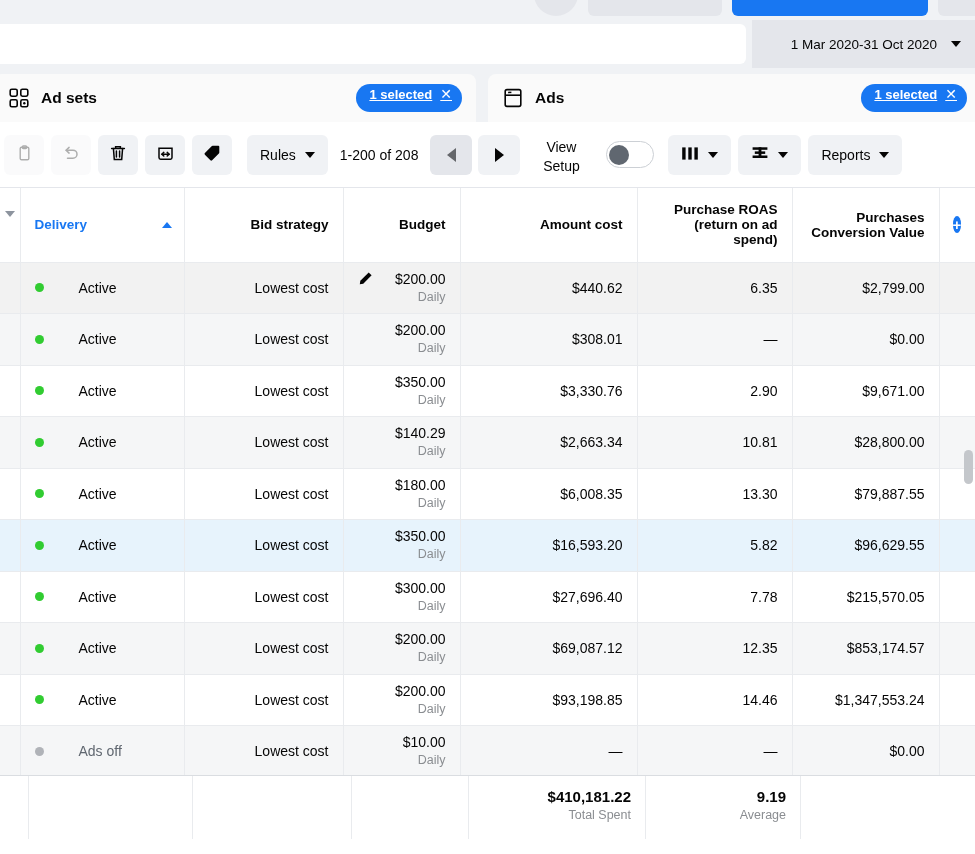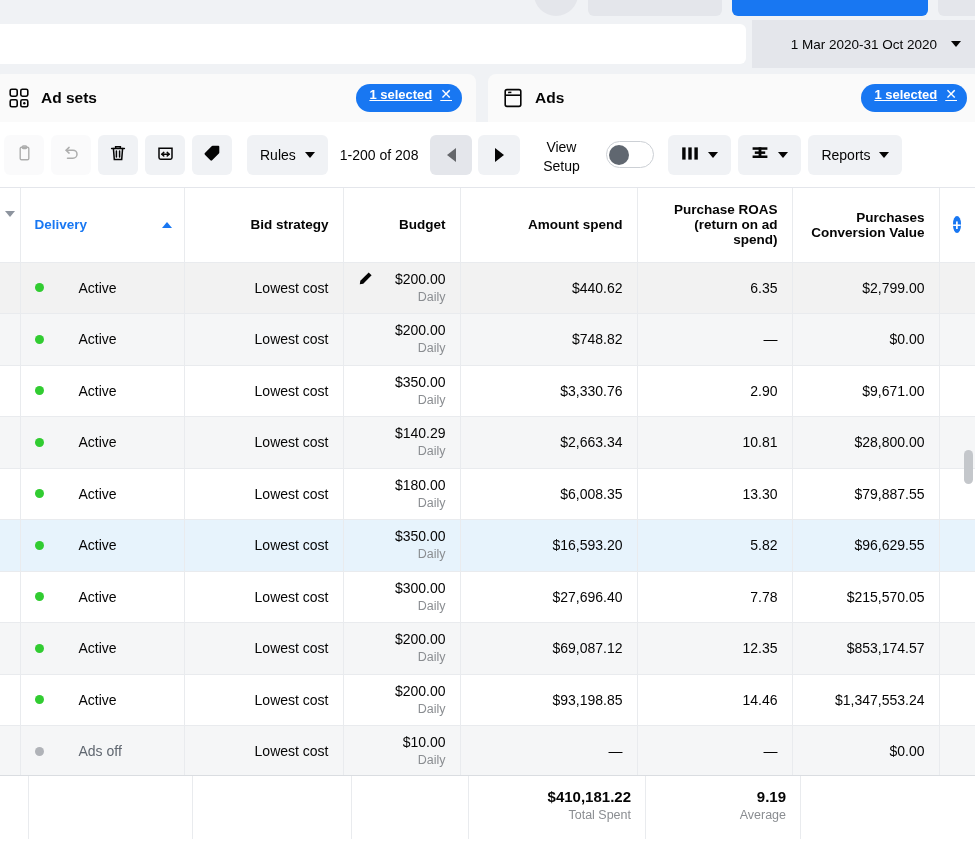--- a/index.html
+++ b/index.html
@@ -349,21 +349,21 @@
         <tr>
           <th style="padding:0 4px;">
             <span class="col-hidden-caret"></span>
           </th>
           <th class="th-delivery">
             <span>Delivery</span>
             <span class="sort-arrow"></span>
           </th>
           <th class="th-right">Bid strategy</th>
           <th class="th-right">Budget</th>
-          <th class="th-right">Amount spend</th>
+          <th class="th-right">Amount cost</th>
           <th class="th-right">Purchase ROAS (return on ad spend)</th>
           <th class="th-right">Purchases Conversion Value</th>
           <th style="padding:0 4px;">
             <span class="plus-circle">+</span>
           </th>
         </tr>
       </thead>
       <tbody id="tbody">
           <tr class="r-hover">
             <td style="padding:0 4px;"></td>
@@ -389,21 +389,21 @@
             <td>
               <span class="delivery-cell">
                 <span class="dot active"></span>
                 <span class="delivery-label">Active</span>
               </span>
             </td>
             <td class="num">Lowest cost</td>
             <td>
               <span class="budget-cell" style="display:block;position:relative;"><span>$200.00</span><div class="budget-sub">Daily</div></span>
             </td>
-            <td class="num">$748.82</td>
+            <td class="num">$308.01</td>
             <td class="num">—</td>
             <td class="num">$0.00</td>
             <td style="padding:0 4px;"></td>
           </tr>
           <tr class="r-white">
             <td style="padding:0 4px;"></td>
             <td>
               <span class="delivery-cell">
                 <span class="dot active"></span>
                 <span class="delivery-label">Active</span>

